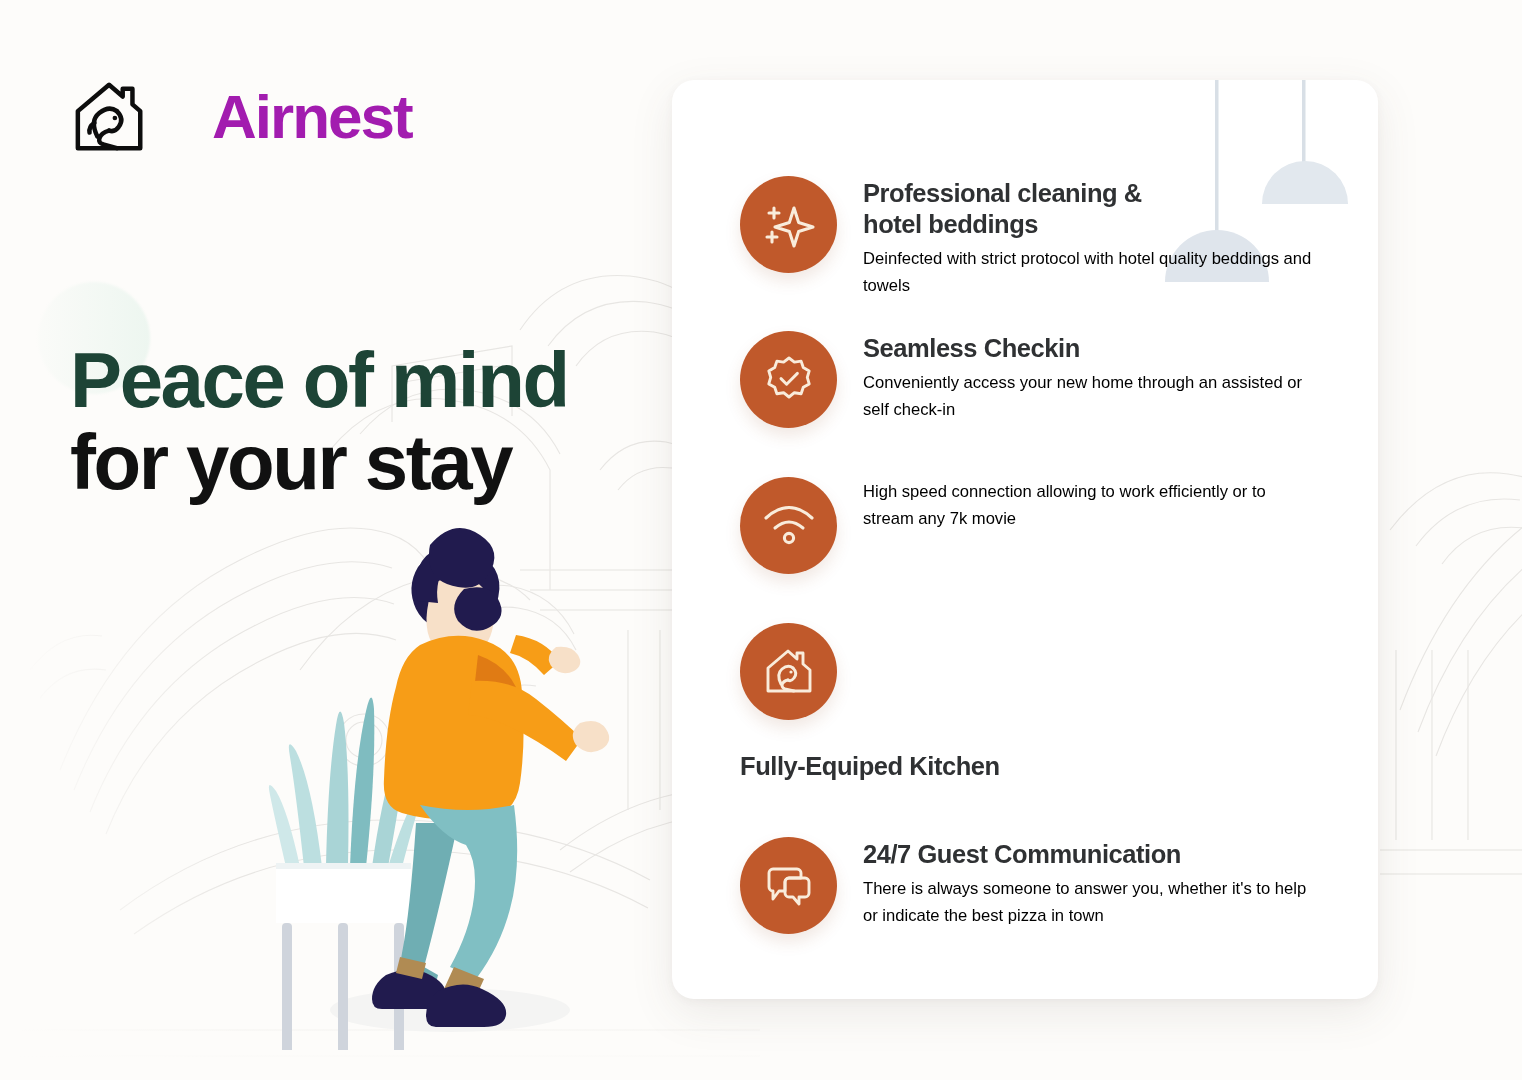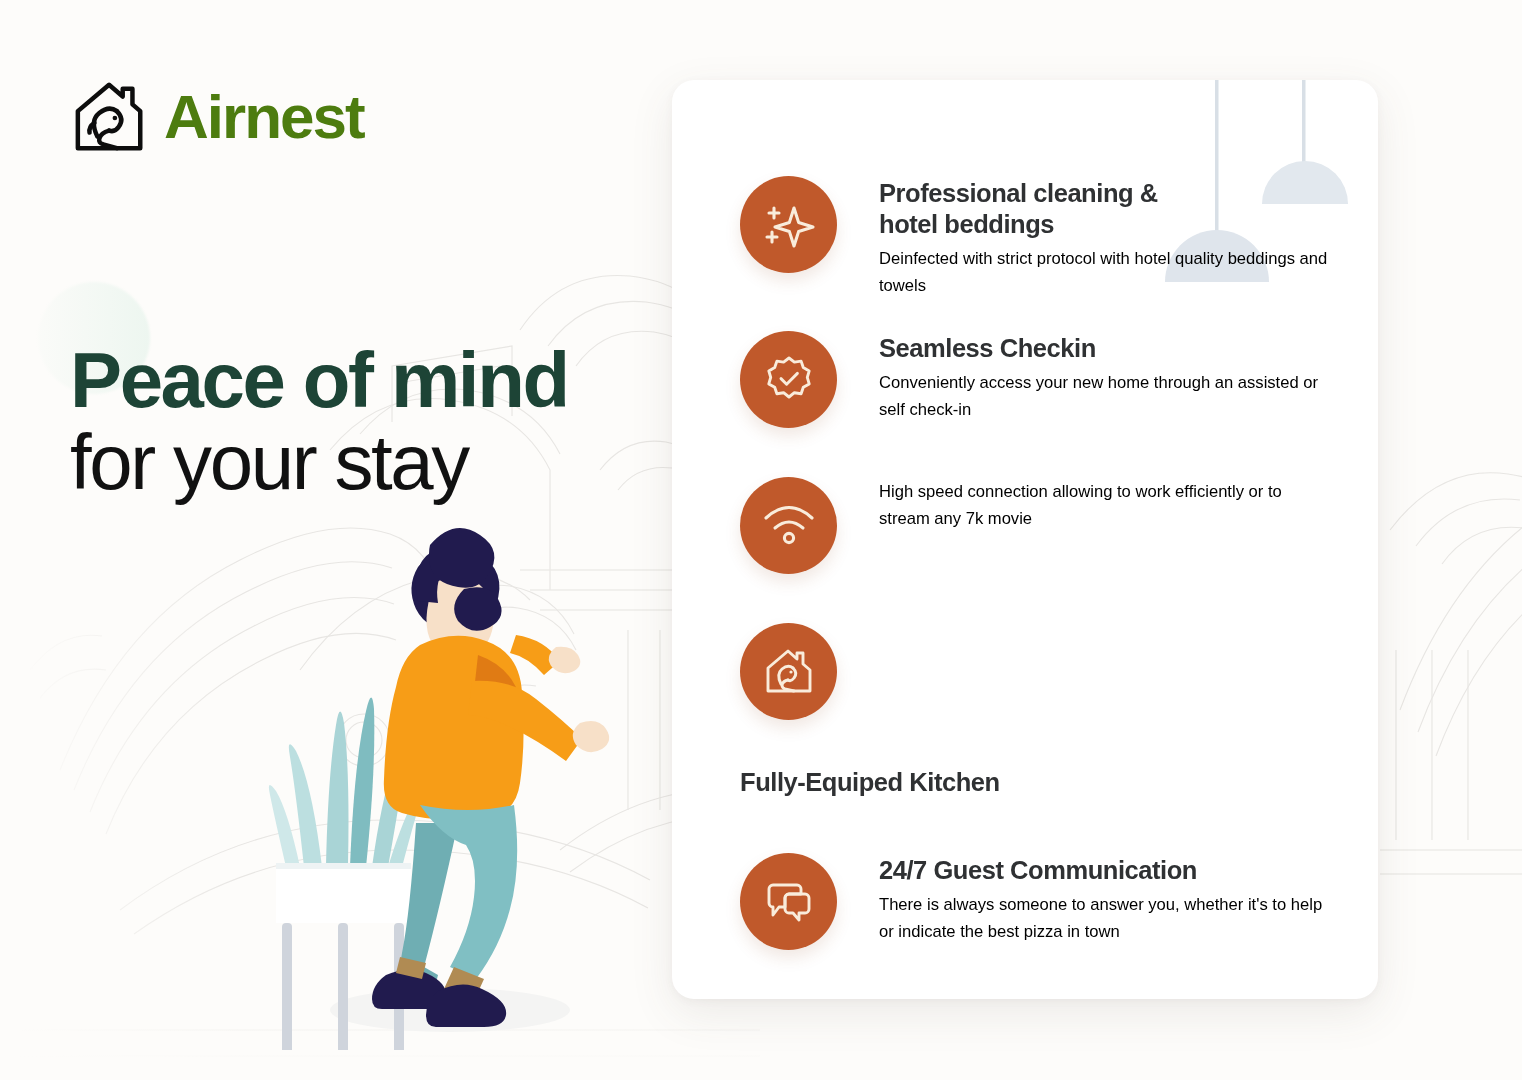--- a/index.html
+++ b/index.html
@@ -53,44 +53,45 @@
     display: flex;
     align-items: center;
     gap: 14px;
     z-index: 6;
   }
   .logo-mark { width: 78px; height: 78px; display: block; }
   .logo-word {
     font-size: 62px;
     font-weight: 700;
     letter-spacing: -2px;
-    color: #4d7c0f;
+    color: #a21caf;
     line-height: 1;
     font-family: "Liberation Sans", sans-serif;
+    margin-left: 48px;
   }
 
   
   .headline {
     position: absolute;
     left: 70px; top: 312px;
     z-index: 6;
     line-height: 1.02;
     letter-spacing: -2.4px;
     margin-top: 29px;
   }
   .headline-l1 {
     display: block;
     font-size: 78px;
     font-weight: 700;
     color: #1d4436;
   }
   .headline-l2 {
     display: block;
     font-size: 78px;
-    font-weight: 400;
+    font-weight: 700;
     color: #111111;
     margin-top: 2px;
   }
 
   
   .illustration {
     position: absolute;
     left: 268px; top: 505px;
     width: 360px; height: 545px;
     z-index: 5;
@@ -111,21 +112,21 @@
 
   .feature-list {
     position: absolute;
     left: 0; top: 0;
     width: 100%;
     padding: 93px 0 0 0;
   }
   .feature-item {
     display: flex;
     align-items: flex-start;
-    gap: 42px;
+    gap: 26px;
     padding: 0 40px 0 68px;
     margin-bottom: 34px;
     position: relative;
     z-index: 2;
   }
   .feature-item:last-child { margin-bottom: 0; }
 
   .feature-icon {
     flex: 0 0 auto;
     width: 97px; height: 97px;

